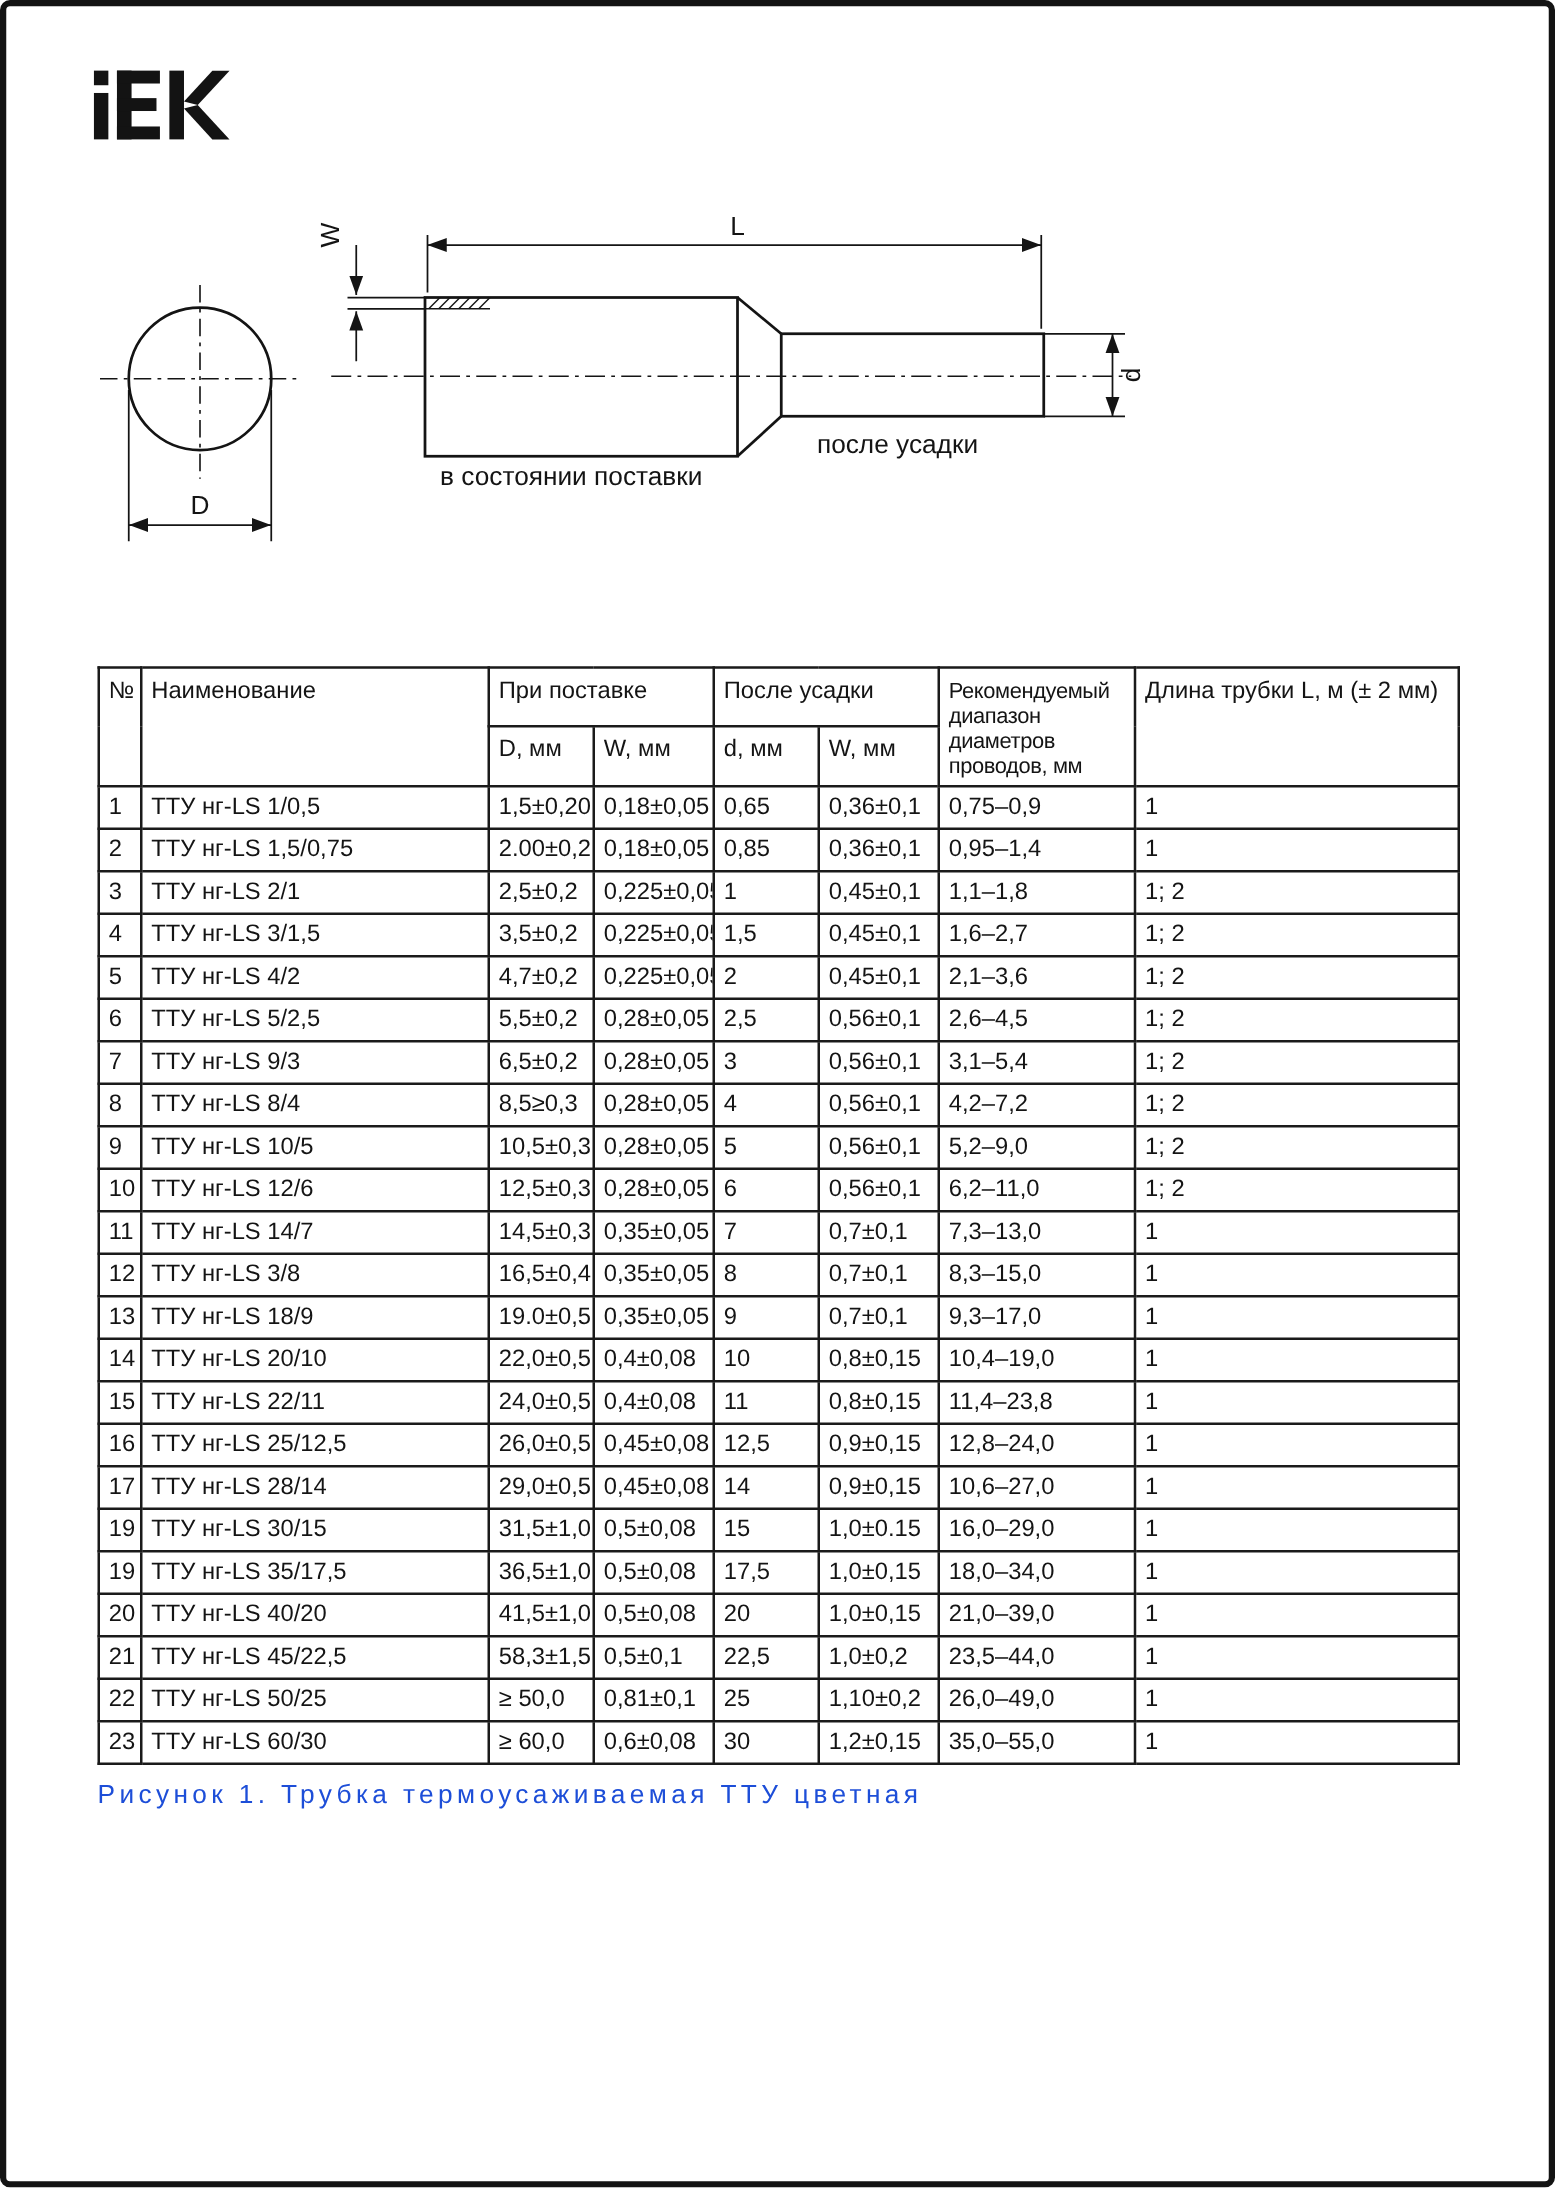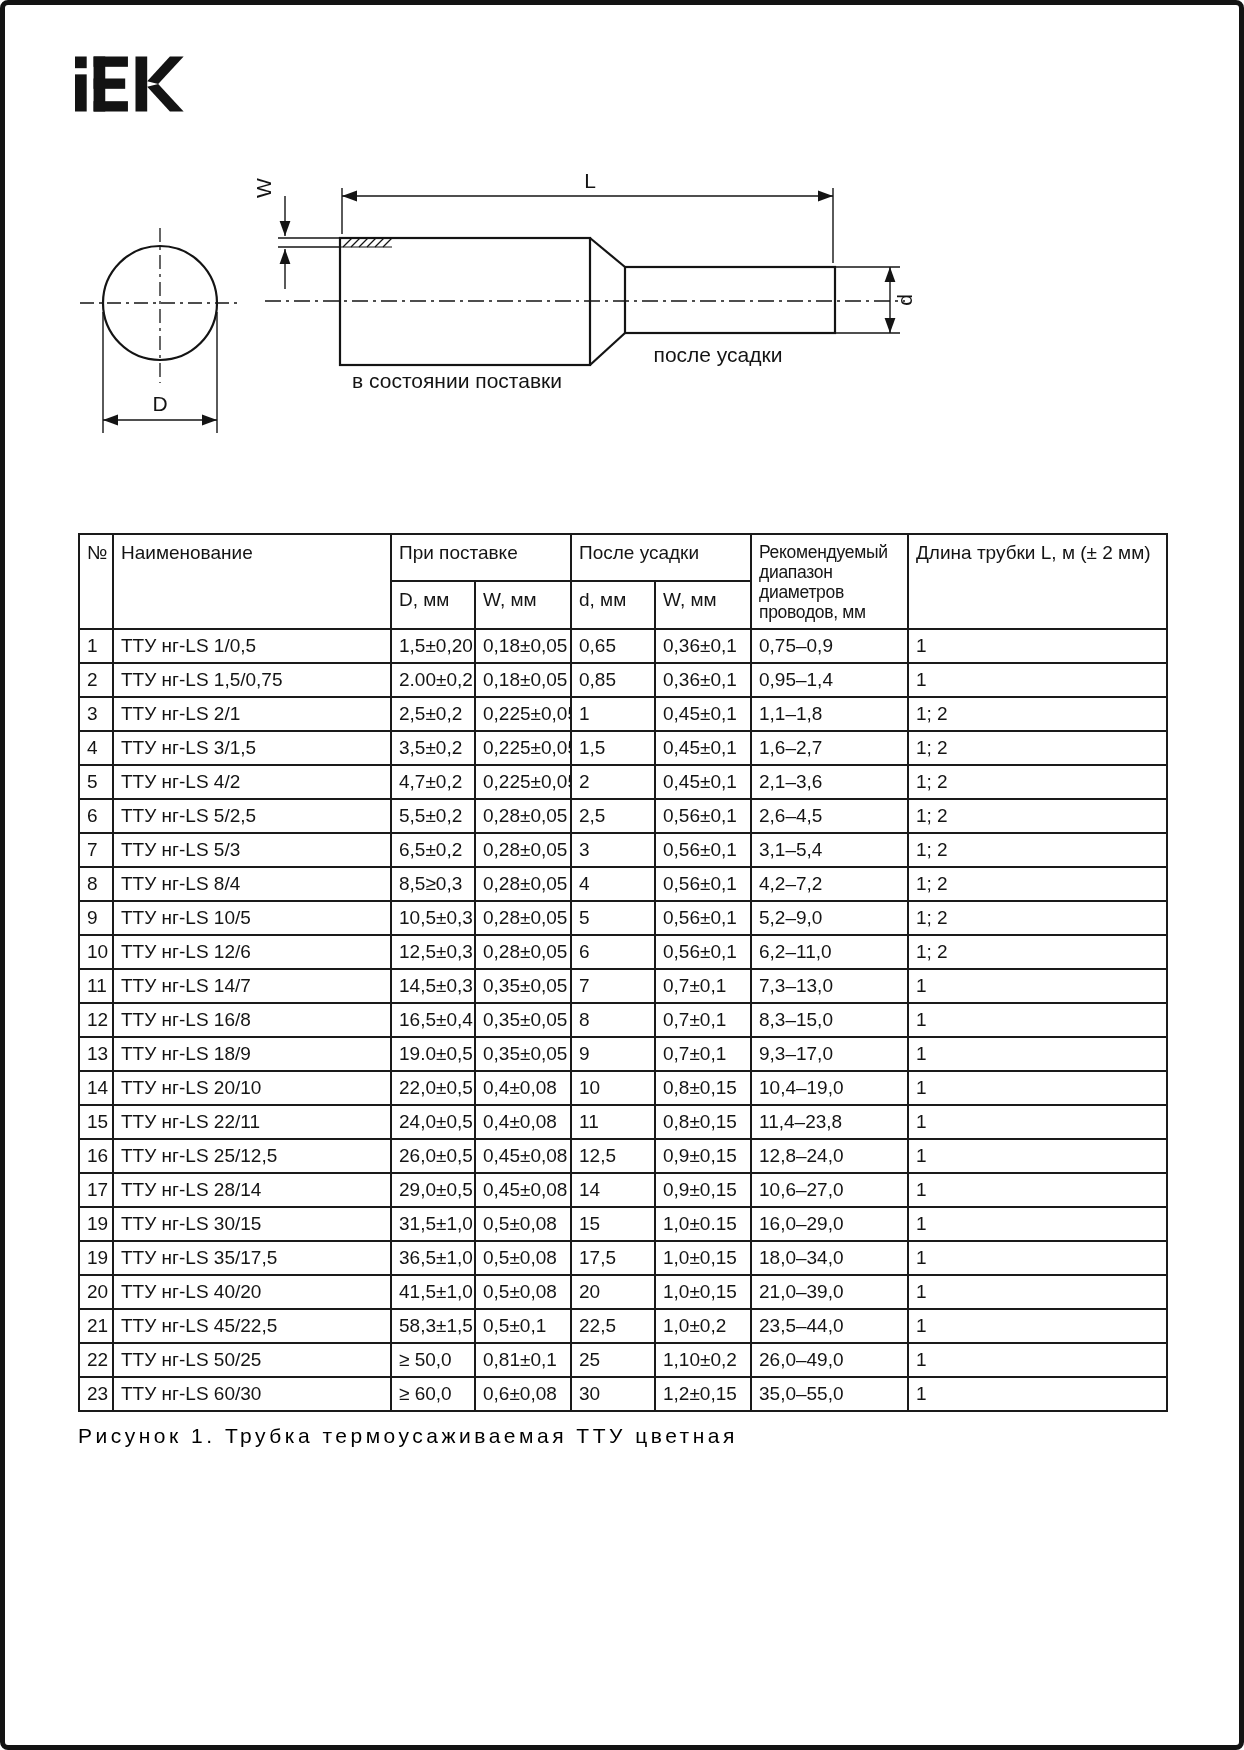--- a/index.html
+++ b/index.html
@@ -53,21 +53,21 @@
   .col-w1-w   { width:96px; }
   .col-d2-w   { width:84px; }
   .col-w2-w   { width:96px; }
   .col-rng-w  { width:157px; }
   .col-len-w  { width:259px; }
 
   .caption {
     position:absolute; left:73px; top:1419px;
     font-size:21px;
     letter-spacing:3.5px;
-    color:#000000;
+    color:#1d4ed8;
     white-space:nowrap;
   }
 </style>
 </head>
 <body>
 
 <div class="page">
 
   <svg class="logo" viewBox="0 0 160 80" aria-label="IEK">
     <g fill="#131313">
@@ -231,21 +231,21 @@
           <td>ТТУ нг-LS 5/2,5</td>
           <td>5,5±0,2</td>
           <td>0,28±0,05</td>
           <td>2,5</td>
           <td>0,56±0,1</td>
           <td>2,6–4,5</td>
           <td>1; 2</td>
         </tr>
         <tr>
           <td>7</td>
-          <td>ТТУ нг-LS 5/3</td>
+          <td>ТТУ нг-LS 9/3</td>
           <td>6,5±0,2</td>
           <td>0,28±0,05</td>
           <td>3</td>
           <td>0,56±0,1</td>
           <td>3,1–5,4</td>
           <td>1; 2</td>
         </tr>
         <tr>
           <td>8</td>
           <td>ТТУ нг-LS 8/4</td>
@@ -281,21 +281,21 @@
           <td>ТТУ нг-LS 14/7</td>
           <td>14,5±0,3</td>
           <td>0,35±0,05</td>
           <td>7</td>
           <td>0,7±0,1</td>
           <td>7,3–13,0</td>
           <td>1</td>
         </tr>
         <tr>
           <td>12</td>
-          <td>ТТУ нг-LS 16/8</td>
+          <td>ТТУ нг-LS 3/8</td>
           <td>16,5±0,4</td>
           <td>0,35±0,05</td>
           <td>8</td>
           <td>0,7±0,1</td>
           <td>8,3–15,0</td>
           <td>1</td>
         </tr>
         <tr>
           <td>13</td>
           <td>ТТУ нг-LS 18/9</td>

